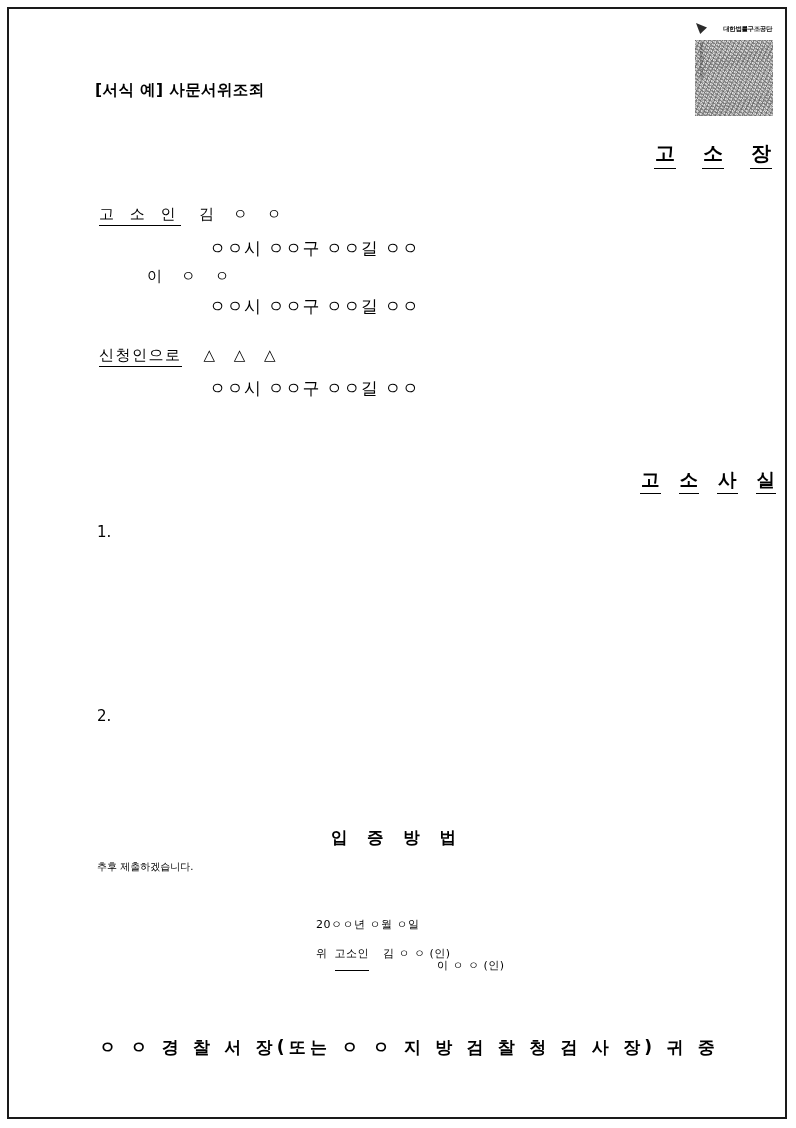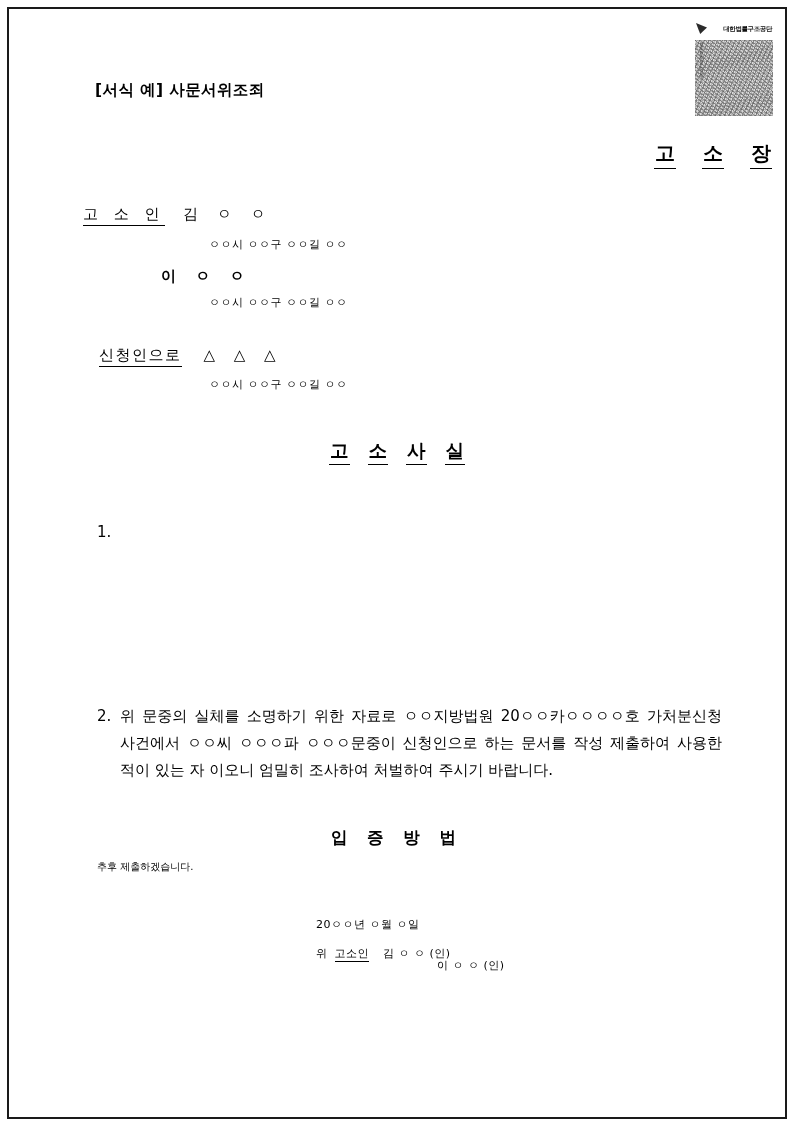--- a/index.html
+++ b/index.html
@@ -129,21 +129,21 @@
     text-align: center;
     font-size: 18.5px;
     font-weight: bold;
   }
   .section-title span.ch {
     display: inline-block;
     border-bottom: 1.5px solid #000;
     padding: 0 1px 1px 1px;
     margin: 0 9px;
   }
-  #title-facts { top: 429px; }
+  #title-facts { top: 458px; text-align: right; }
 
   .section-title-plain {
     position: absolute;
     left: 0;
     width: 100%;
     text-align: center;
     font-size: 16.5px;
     font-weight: bold;
     letter-spacing: 7px;
   }
@@ -160,28 +160,28 @@
     display: inline-block;
     letter-spacing: 5.5px;
   }
   .party-role.ul { border-bottom: 1.4px solid #000; padding-bottom: 1px; }
   .party-name {
     display: inline-block;
     letter-spacing: 7px;
   }
   .addr-line {
     position: absolute;
-    font-size: 11px;
+    font-size: 17px;
     white-space: nowrap;
     letter-spacing: 0.5px;
   }
 
-  #p-complainant1   { left: 74px;  top: 196px; }
+  #p-complainant1   { left: 90px;  top: 196px; }
   #p-addr1          { left: 200px; top: 228px; }
-  #p-complainant2   { left: 152px; top: 258px; font-weight: bold; }
+  #p-complainant2   { left: 138px; top: 258px; }
   #p-addr2          { left: 200px; top: 286px; }
   #p-accused        { left: 90px;  top: 337px; }
   #p-addr3          { left: 200px; top: 368px; }
 
   .para-num {
     position: absolute;
     font-size: 15px;
     line-height: 27px;
   }
   #para-1-num { left: 88px; top: 510px; }
@@ -208,21 +208,21 @@
 
   
   .sig-line {
     position: absolute;
     font-size: 11px;
     white-space: nowrap;
   }
   #sig-date      { left: 307px; top: 908px; letter-spacing: 0.5px; }
   #sig-name1     { left: 307px; top: 937px; letter-spacing: 0.5px; }
   #sig-name2     { left: 428px; top: 949px; letter-spacing: 0.5px; }
-  #sig-name1 .ul { border-bottom: 1.4px solid #000; padding-bottom: 1px; }
+  #sig-name1 .ul { border-bottom: 1.4px solid #000; padding-bottom: 10px; }
 
   
   .addressee {
     position: absolute;
     left: 90px;
     top: 1027px;
     font-size: 17px;
     font-weight: bold;
     letter-spacing: 4.2px;
     white-space: nowrap;
@@ -268,29 +268,29 @@
       <div class="addr-line" id="p-addr3">ㅇㅇ시 ㅇㅇ구 ㅇㅇ길 ㅇㅇ</div>
     </div>
 
     <div class="section-title" id="title-facts">
       <span class="ch">고</span><span class="ch">소</span><span class="ch">사</span><span class="ch">실</span>
     </div>
 
     <div class="para-num" id="para-1-num">1.</div>
 
     <div class="para-num" id="para-2-num">2.</div>
-    <div class="para-text-indent" id="para-2-text">위 문중의 실체를 소명하기 위한 자료로 ㅇㅇ지방법원 20ㅇㅇ카ㅇㅇㅇㅇ호 가처분신청 사건에서 ㅇㅇ씨 ㅇㅇㅇ파 ㅇㅇㅇ문중이 신청인으로 하는 문서를 작성 제출하여 사용한 적이 있는 자 이오니 엄밀히 조사하여 처벌하여 주시기 바랍니다.</div>
 
     <div class="section-title-plain" id="title-proof">입 증 방 법</div>
 
     <div class="proof-text">추후 제출하겠습니다.</div>
 
     <div class="sig-line" id="sig-date">20ㅇㅇ년    ㅇ월    ㅇ일</div>
 
     <div class="sig-line" id="sig-name1">
       <span>위</span><span style="display:inline-block;width:7px"></span><span class="ul">고소인</span><span style="display:inline-block;width:14px"></span><span>김  ㅇ   ㅇ (인)</span>
     </div>
 
     <div class="sig-line" id="sig-name2">이  ㅇ   ㅇ (인)</div>
 
+    <div class="addressee">ㅇ ㅇ 경 찰 서 장(또는 ㅇ ㅇ 지 방 검 찰 청 검 사 장) 귀 중</div>
 
   </div>
 </div>
 
 </body></html>

